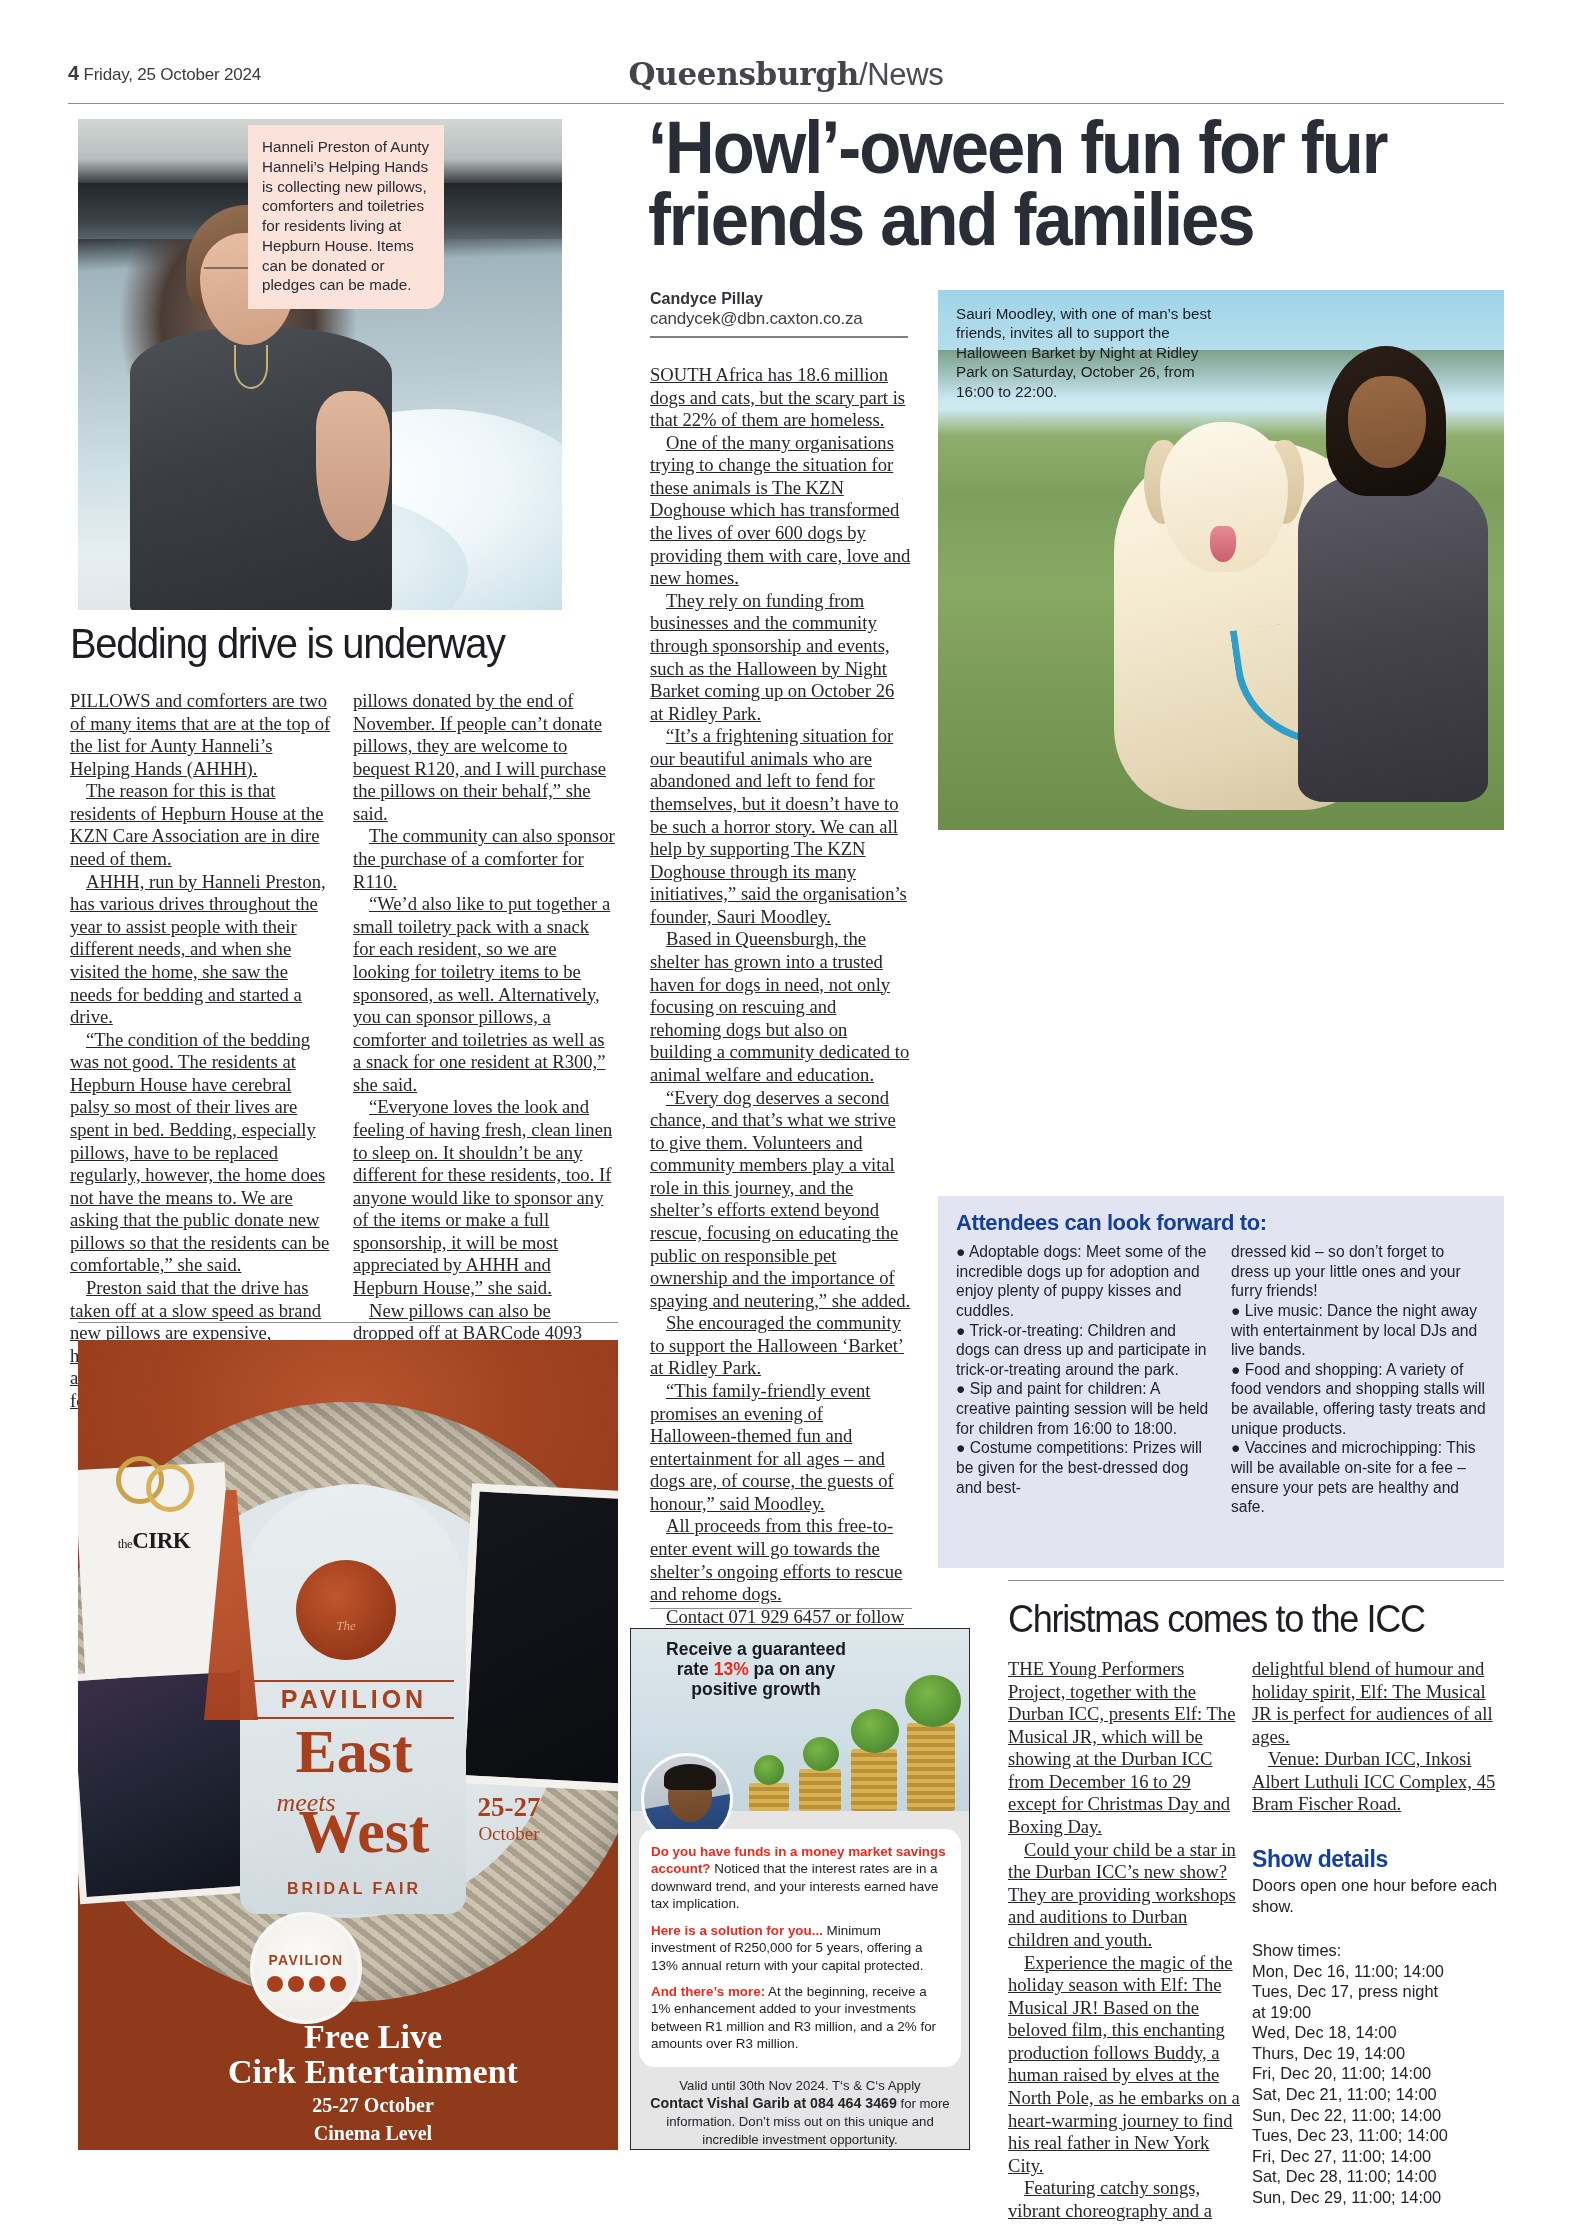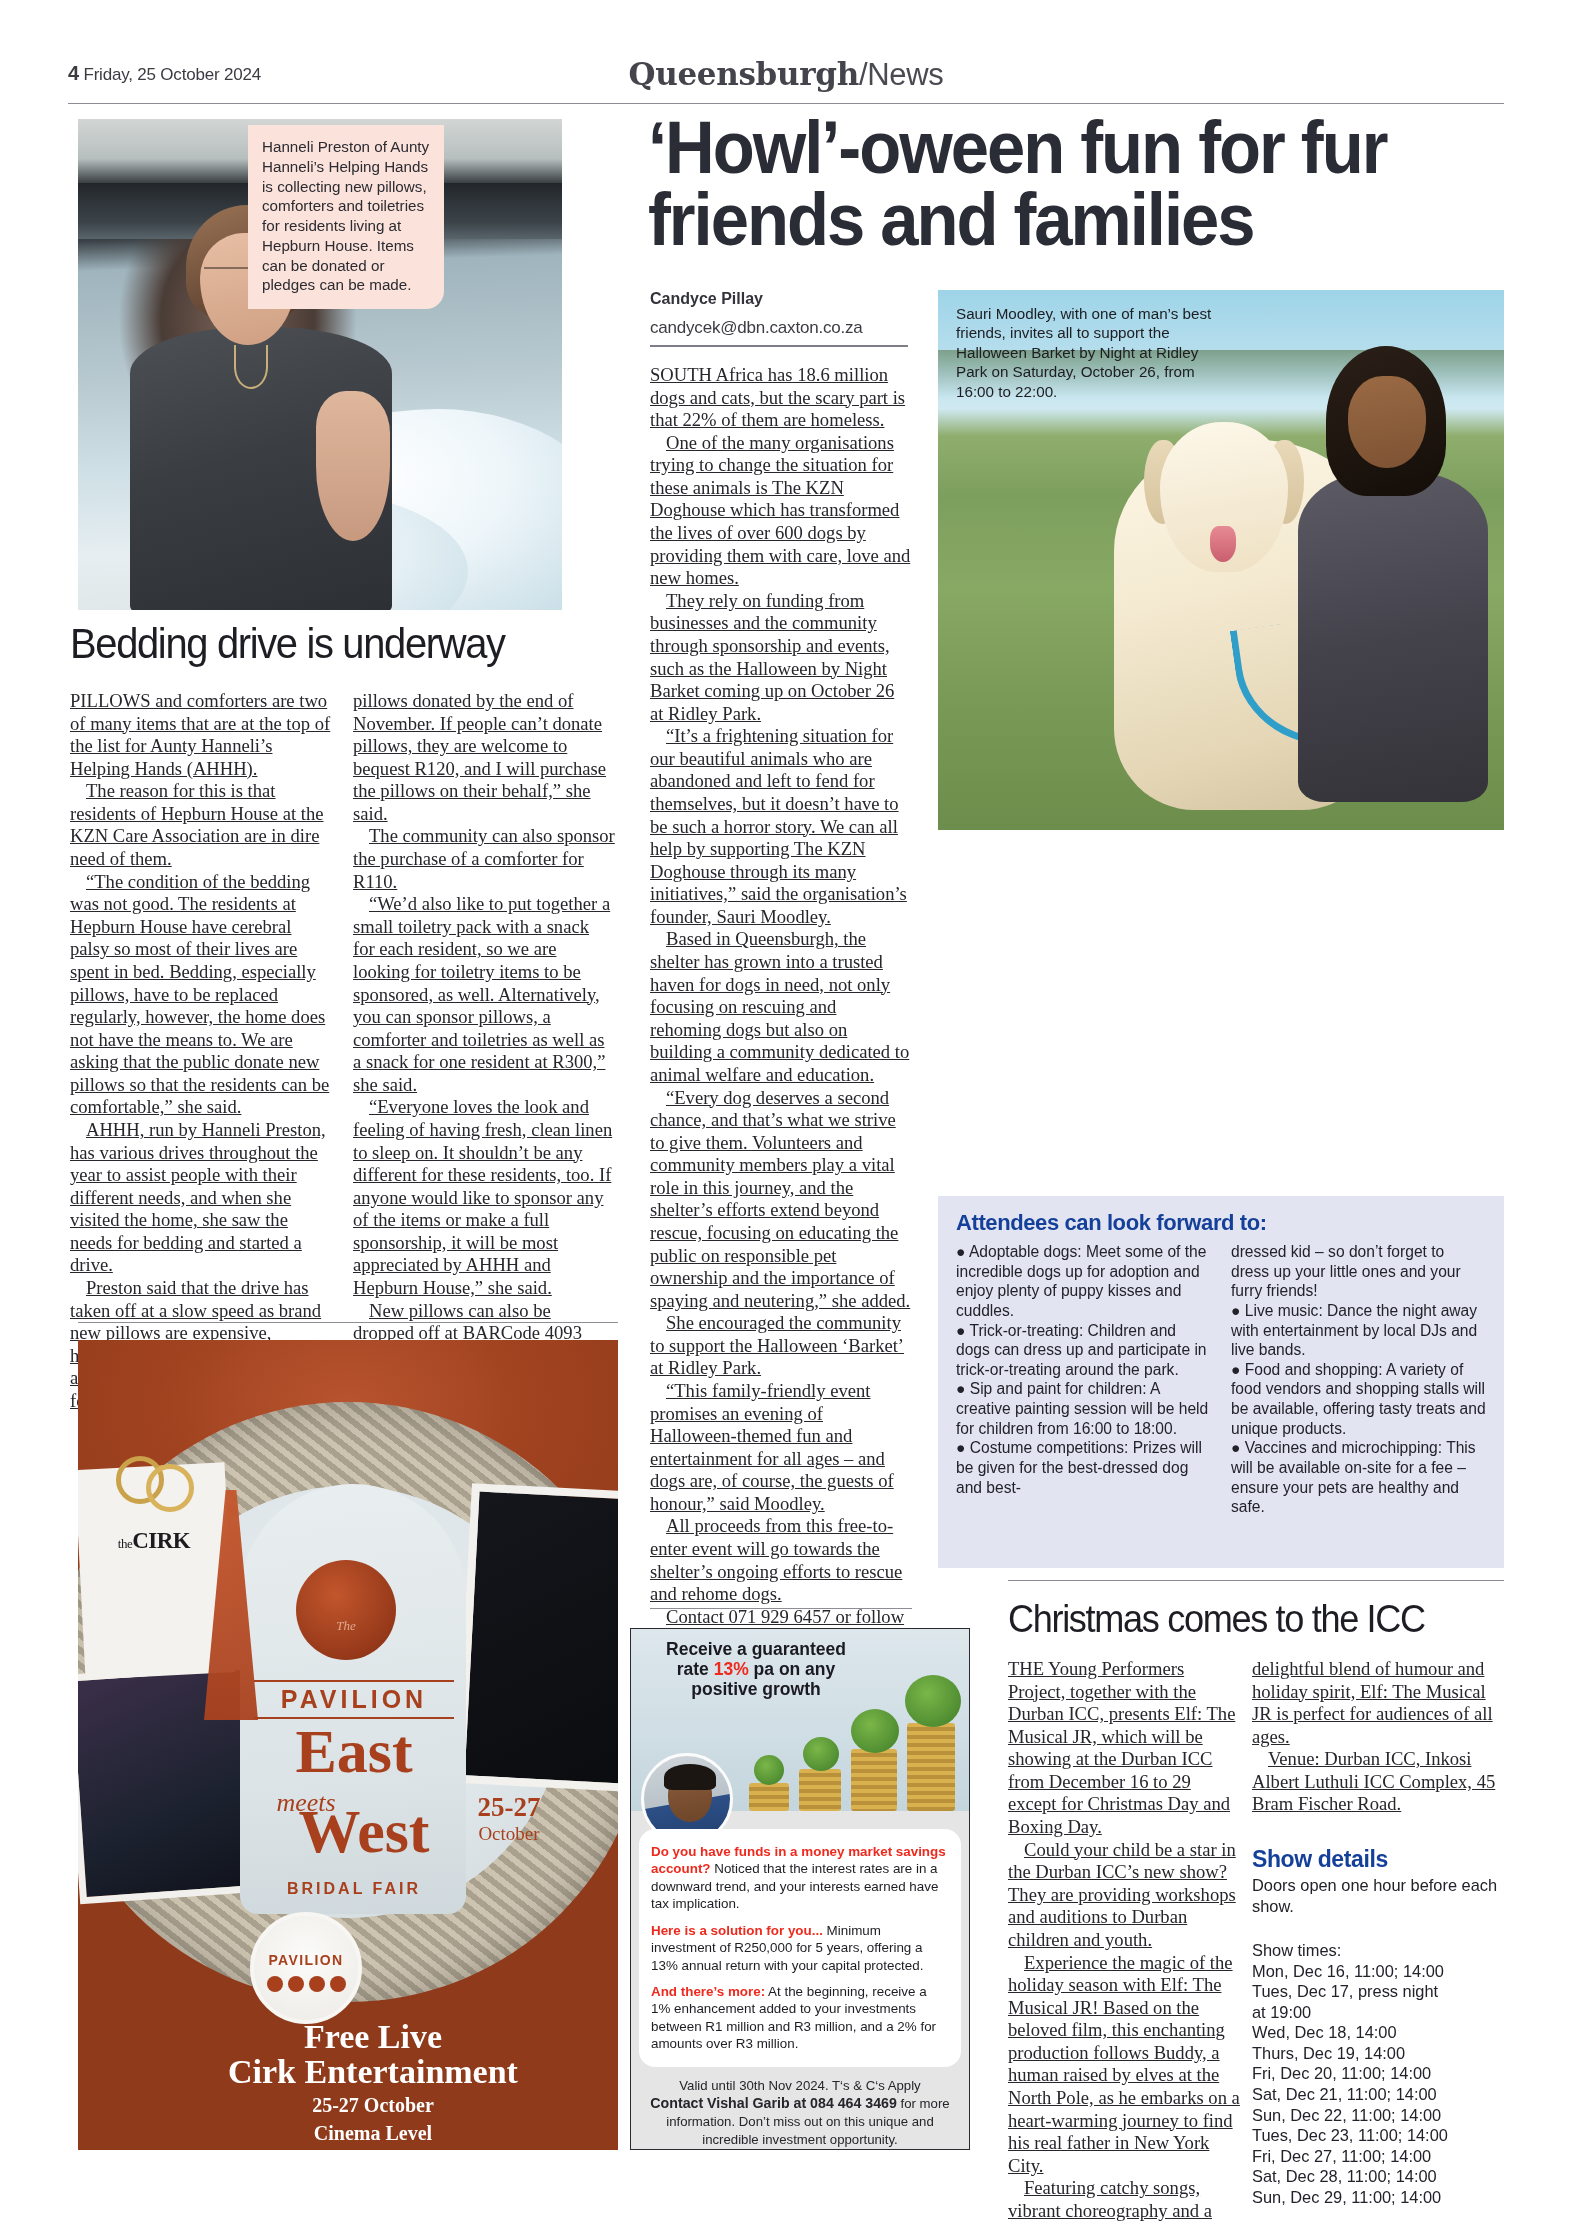--- a/index.html
+++ b/index.html
@@ -118,21 +118,21 @@
     letter-spacing: -2.2px;
     color: #2a2d36;
     transform: scaleX(0.93); transform-origin: left top;
   }
 
   
   .byline {
     position: absolute; left: 650px; top: 290px; width: 258px;
   }
   .byline .name { font-size: 16px; font-weight: bold; color: #33333b; }
-  .byline .mail { font-size: 17px; color: #3c3c44; margin-top: 10px; letter-spacing: -0.2px;}
+  .byline .mail { font-size: 17px; color: #3c3c44; margin-top: 1px; letter-spacing: -0.2px;}
   .byline .rule { margin-top: 7px; border-top: 2.4px solid #7e7e88; }
 
   
   .story-col {
     position: absolute;
     font-family: "Liberation Serif", serif;
     font-size: 18.6px; line-height: 1.215;
     color: #26262c;
     text-align: left;
   }
@@ -487,22 +487,22 @@
       <div class="pd-w-hair"></div>
       <div class="pd-w-face"></div>
     </div>
   </div>
   <div class="caption-dog">Sauri Moodley, with one of man’s best friends, invites all to support the Halloween Barket by Night at Ridley Park on Saturday, October 26, from 16:00 to 22:00.</div>
 
   <h2 class="sec-head" id="bed-head">Bedding drive is underway</h2>
   <div class="story-col" id="bed-c1">
       <p class="lead">PILLOWS and comforters are two of many items that are at the top of the list for Aunty Hanneli’s Helping Hands (AHHH).</p>
       <p>The reason for this is that residents of Hepburn House at the KZN Care Association are in dire need of them.</p>
+      <p>AHHH, run by Hanneli Preston, has various drives throughout the year to assist people with their different needs, and when she visited the home, she saw the needs for bedding and started a drive.</p>
       <p>“The condition of the bedding was not good. The residents at Hepburn House have cerebral palsy so most of their lives are spent in bed. Bedding, especially pillows, have to be replaced regularly, however, the home does not have the means to. We are asking that the public donate new pillows so that the residents can be comfortable,” she said.</p>
-      <p>AHHH, run by Hanneli Preston, has various drives throughout the year to assist people with their different needs, and when she visited the home, she saw the needs for bedding and started a drive.</p>
       <p>Preston said that the drive has taken off at a slow speed as brand new pillows are expensive, however, she has managed to find a store that sells them at R120 for four.</p>
       <p>“I am hoping to have 100</p>
     </div>
   <div class="story-col" id="bed-c2">
       <p class="lead">pillows donated by the end of November. If people can’t donate pillows, they are welcome to bequest R120, and I will purchase the pillows on their behalf,” she said.</p>
       <p>The community can also sponsor the purchase of a comforter for R110.</p>
       <p>“We’d also like to put together a small toiletry pack with a snack for each resident, so we are looking for toiletry items to be sponsored, as well. Alternatively, you can sponsor pillows, a comforter and toiletries as well as a snack for one resident at R300,” she said.</p>
       <p>“Everyone loves the look and feeling of having fresh, clean linen to sleep on. It shouldn’t be any different for these residents, too. If anyone would like to sponsor any of the items or make a full sponsorship, it will be most appreciated by AHHH and Hepburn House,” she said.</p>
       <p>New pillows can also be dropped off at BARCode 4093 (Queensburgh Sports Association) in Escombe.</p>
       <p>Contact Hanneli Preston on 074 559 9039 for more details and to make a pledge or donation.</p>

